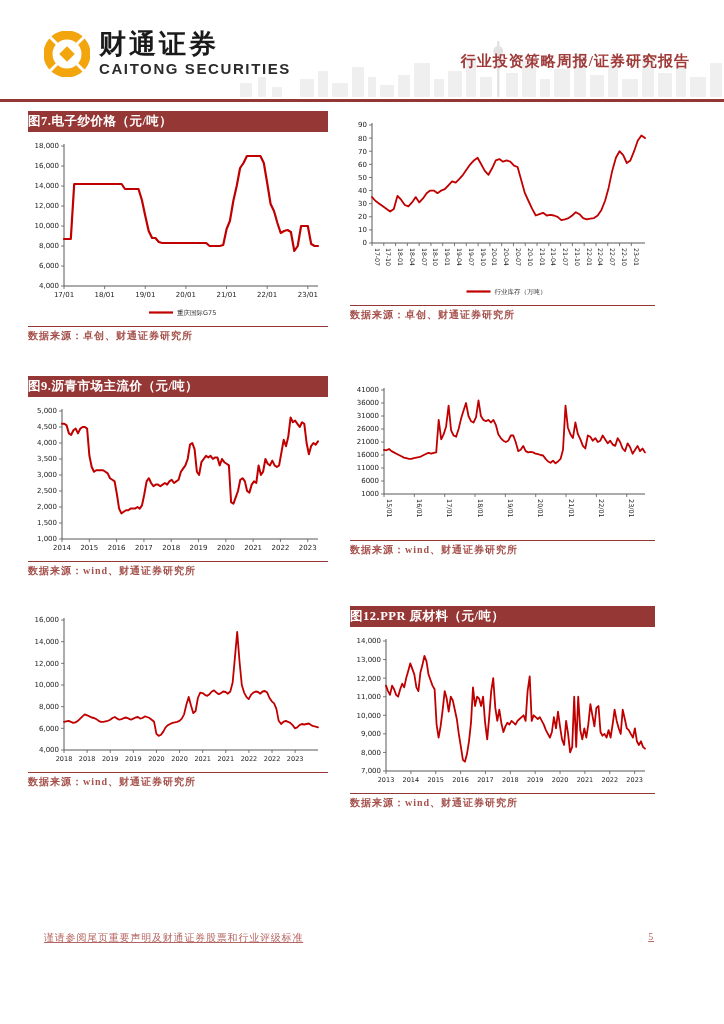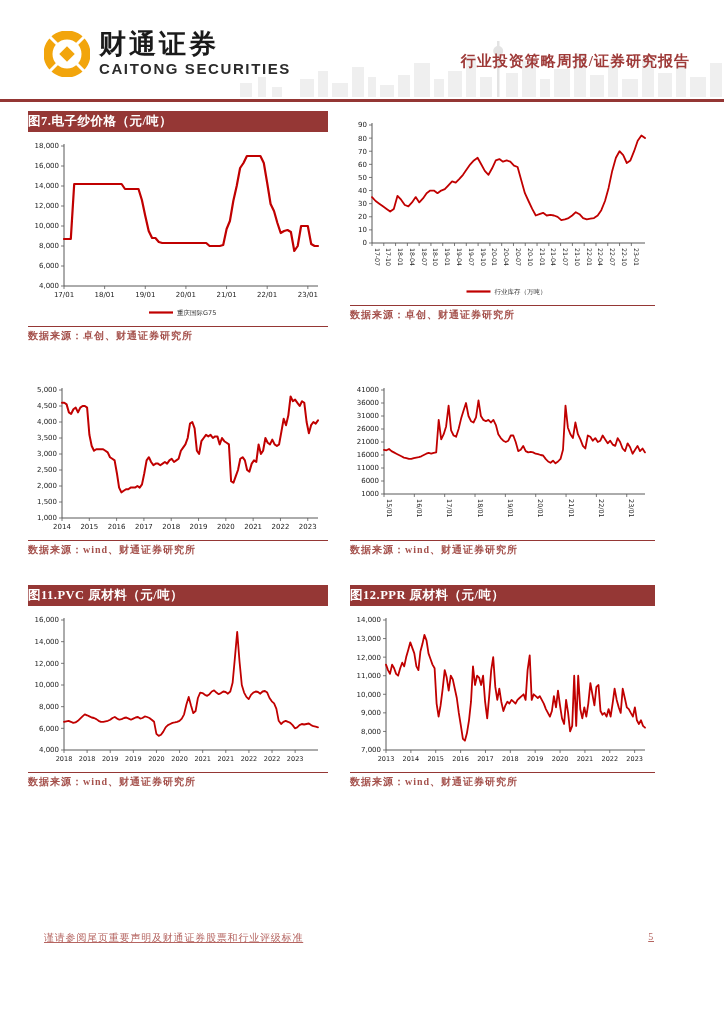--- a/index.html
+++ b/index.html
@@ -224,20 +224,21 @@
           <text transform="translate(283.84999999999997,129) rotate(90)" font-size="6.2" fill="#1a1a1a" text-anchor="start">23-01</text>
           <polyline points="22.0,78.1 25.6,82.0 29.3,84.7 32.9,87.3 36.6,89.9 40.2,92.5 43.8,89.9 47.5,76.8 51.1,80.7 54.8,86.0 58.4,87.3 62.0,83.4 65.7,78.1 69.3,83.4 73.0,79.4 76.6,74.2 80.2,71.6 83.9,71.6 87.5,74.2 91.2,71.6 94.8,70.2 98.4,66.3 102.1,62.4 105.7,63.7 109.4,59.8 113.0,55.8 116.6,50.6 120.3,45.3 123.9,41.4 127.6,38.8 131.2,45.3 134.8,51.9 138.5,55.8 142.1,49.3 145.8,41.4 149.4,40.1 153.0,42.7 156.7,41.4 160.3,42.7 164.0,46.6 167.6,48.0 171.2,61.1 174.9,74.2 178.5,82.0 182.2,89.9 185.8,96.5 189.4,95.2 193.1,93.8 196.7,96.5 200.4,95.8 204.0,96.5 207.6,97.8 211.3,101.1 214.9,100.4 218.6,99.1 222.2,96.5 225.8,93.2 229.5,95.2 233.1,99.1 236.8,100.4 240.4,99.7 244.0,99.1 247.7,96.5 251.3,91.2 255.0,82.0 258.6,68.9 262.2,51.9 265.9,38.8 269.5,32.2 273.2,36.2 276.8,44.0 280.4,41.4 284.1,32.2 287.7,21.7 291.4,16.5 295.0,19.1" fill="none" stroke="#c00000" stroke-width="1.8" stroke-linejoin="round" stroke-linecap="round"></polyline>
           <line x1="116.5" y1="172.5" x2="140.5" y2="172.5" stroke="#c00000" stroke-width="2.2"></line>
           <text x="144.5" y="175" font-size="6.5" fill="#333333">行业库存（万吨）</text>
         </svg></div>
     <div class="chart-sep"></div>
     <div class="chart-source">数据来源：卓创、财通证券研究所</div>
   </section>
 
   <section class="chart-block row2">
+    <div class="chart-title-bar">图9.沥青市场主流价（元/吨）</div>
     <div class="chart-canvas"><svg width="300" height="150" viewBox="0 0 300 150" font-family="DejaVu Sans, sans-serif">
           <line x1="31" y1="134" x2="34" y2="134" stroke="#595959" stroke-width="0.8"></line>
           <text x="29" y="136.4" text-anchor="end" font-size="7" fill="#1a1a1a">1,000</text>
           <line x1="31" y1="118" x2="34" y2="118" stroke="#595959" stroke-width="0.8"></line>
           <text x="29" y="120.4" text-anchor="end" font-size="7" fill="#1a1a1a">1,500</text>
           <line x1="31" y1="102" x2="34" y2="102" stroke="#595959" stroke-width="0.8"></line>
           <text x="29" y="104.4" text-anchor="end" font-size="7" fill="#1a1a1a">2,000</text>
           <line x1="31" y1="86" x2="34" y2="86" stroke="#595959" stroke-width="0.8"></line>
           <text x="29" y="88.4" text-anchor="end" font-size="7" fill="#1a1a1a">2,500</text>
           <line x1="31" y1="70" x2="34" y2="70" stroke="#595959" stroke-width="0.8"></line>
@@ -318,21 +319,20 @@
           <text transform="translate(248.88875000000002,115) rotate(90)" font-size="6.5" fill="#1a1a1a" text-anchor="start">22/01</text>
           <line x1="276.73" y1="110" x2="276.73" y2="113" stroke="#595959" stroke-width="0.8"></line>
           <text transform="translate(279.23,115) rotate(90)" font-size="6.5" fill="#1a1a1a" text-anchor="start">23/01</text>
           <polyline points="34.0,65.8 36.5,66.3 39.0,65.0 41.5,67.1 43.9,68.4 46.4,69.7 48.9,71.0 51.4,72.3 53.9,73.6 56.4,74.1 58.9,74.9 61.3,74.9 63.8,74.1 66.3,73.6 68.8,73.1 71.3,72.3 73.8,71.0 76.3,69.7 78.7,68.9 81.2,69.7 83.7,68.9 86.2,68.4 88.7,35.9 91.2,55.4 93.7,50.2 96.1,42.4 98.6,21.6 101.1,46.3 103.6,51.5 106.1,52.8 108.6,45.0 111.1,34.6 113.5,26.8 116.0,19.0 118.5,32.0 121.0,37.2 123.5,38.5 126.0,33.3 128.5,16.4 130.9,32.0 133.4,35.9 135.9,37.2 138.4,35.9 140.9,38.5 143.4,35.9 145.9,41.1 148.3,50.2 150.8,54.1 153.3,56.7 155.8,58.0 158.3,56.7 160.8,51.5 163.3,51.5 165.7,58.0 168.2,67.1 170.7,65.8 173.2,61.9 175.7,67.1 178.2,68.4 180.7,67.9 183.1,68.4 185.6,69.7 188.1,70.2 190.6,71.0 193.1,71.5 195.6,74.9 198.1,77.5 200.5,78.8 203.0,76.7 205.5,79.3 208.0,77.5 210.5,74.9 213.0,65.8 215.5,21.6 217.9,43.7 220.4,50.2 222.9,54.1 225.4,38.5 227.9,50.2 230.4,55.4 232.9,61.9 235.3,64.5 237.8,51.5 240.3,52.8 242.8,56.7 245.3,54.1 247.8,58.0 250.3,56.7 252.7,51.5 255.2,55.4 257.7,59.3 260.2,56.7 262.7,60.6 265.2,61.9 267.7,54.1 270.1,58.0 272.6,64.5 275.1,67.1 277.6,59.3 280.1,63.2 282.6,69.7 285.1,65.8 287.5,61.9 290.0,67.1 292.5,64.5 295.0,68.4" fill="none" stroke="#c00000" stroke-width="1.8" stroke-linejoin="round" stroke-linecap="round"></polyline>
         </svg></div>
     <div class="chart-sep"></div>
     <div class="chart-source">数据来源：wind、财通证券研究所</div>
   </section>
 
   <section class="chart-block row3">
-    <div class="chart-title-bar">图11.PVC 原材料（元/吨）</div>
     <div class="chart-canvas"><svg width="300" height="152" viewBox="0 0 300 152" font-family="DejaVu Sans, sans-serif">
           <line x1="33" y1="136" x2="36" y2="136" stroke="#595959" stroke-width="0.8"></line>
           <text x="31" y="138.4" text-anchor="end" font-size="7" fill="#1a1a1a">4,000</text>
           <line x1="33" y1="114.33333333333334" x2="36" y2="114.33333333333334" stroke="#595959" stroke-width="0.8"></line>
           <text x="31" y="116.73333333333335" text-anchor="end" font-size="7" fill="#1a1a1a">6,000</text>
           <line x1="33" y1="92.66666666666667" x2="36" y2="92.66666666666667" stroke="#595959" stroke-width="0.8"></line>
           <text x="31" y="95.06666666666668" text-anchor="end" font-size="7" fill="#1a1a1a">8,000</text>
           <line x1="33" y1="71" x2="36" y2="71" stroke="#595959" stroke-width="0.8"></line>
           <text x="31" y="73.4" text-anchor="end" font-size="7" fill="#1a1a1a">10,000</text>
           <line x1="33" y1="49.33333333333334" x2="36" y2="49.33333333333334" stroke="#595959" stroke-width="0.8"></line>

